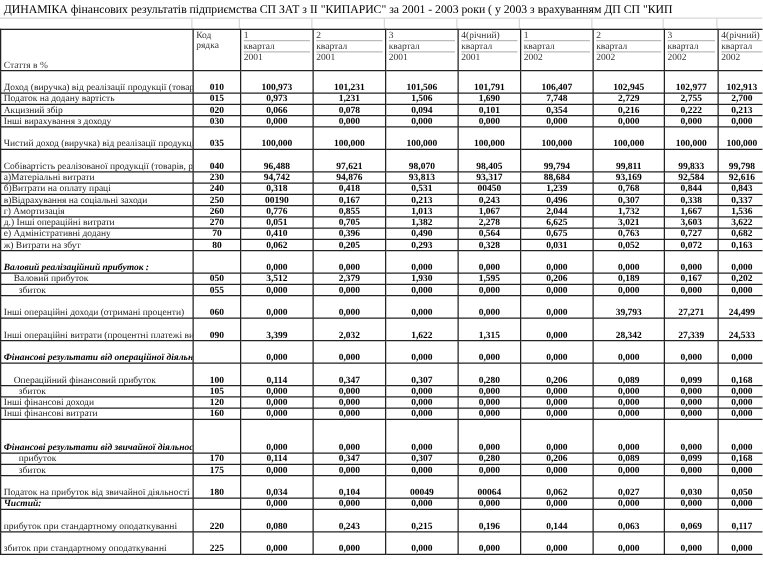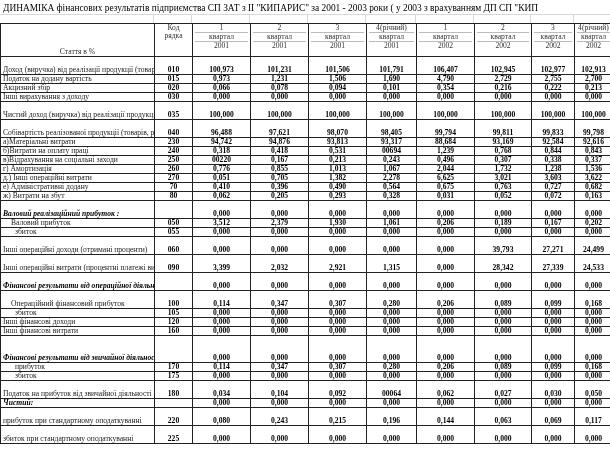--- a/index.html
+++ b/index.html
@@ -7,21 +7,21 @@
          font-family:"Liberation Serif","DejaVu Serif",serif; color:#000; }
   .title { position:absolute; left:0; top:2px; height:12px; width:900px;
            font-size:9.4px; line-height:12px; padding-left:3px; white-space:nowrap; }
   .gridrow { position:absolute; left:0; top:14px; width:610px; height:8px;
              border-top:1px solid #d8d8d8; border-bottom:1px solid #d8d8d8; }
   .gridrow span { position:absolute; top:0; height:8px; border-left:1px solid #d8d8d8; }
   table.main { position:absolute; left:0; top:23px; border-collapse:collapse;
                table-layout:fixed; width:612px; }
   table.main td, table.main th { border:1px solid #222; padding:0 2px; font-size:7.6px;
                line-height:8px; overflow:hidden; white-space:nowrap; vertical-align:bottom; }
-  table.main th { font-weight:normal; text-align:center; color:#333; }
+  table.main th { font-weight:normal; text-align:left; color:#333; }
   th.h-label { text-align:center; }
   td.lbl { text-align:left; color:#222; white-space:normal; }
   td.lbl.indent { padding-left:10px; }
   td.lbl.indent2 { padding-left:14px; }
   td.lbl.bold { font-weight:bold; font-style:italic; color:#000; }
   td.code { text-align:center; font-weight:bold; }
   td.val { text-align:center; font-weight:bold; }
   .hdr-line { display:block; height:8px; line-height:8px; }
   .hdr-line.top { border-bottom:1px solid #bbb; }
 </style>
@@ -116,21 +116,21 @@
         <td class="val">102,977</td>
         <td class="val">102,913</td>
       </tr>
       <tr>
         <td class="lbl" style="height: 8px;">Податок на додану вартість</td>
         <td class="code">015</td>
         <td class="val">0,973</td>
         <td class="val">1,231</td>
         <td class="val">1,506</td>
         <td class="val">1,690</td>
-        <td class="val">4,790</td>
+        <td class="val">7,748</td>
         <td class="val">2,729</td>
         <td class="val">2,755</td>
         <td class="val">2,700</td>
       </tr>
       <tr>
         <td class="lbl" style="height: 8px;">Акцизний збір</td>
         <td class="code">020</td>
         <td class="val">0,066</td>
         <td class="val">0,078</td>
         <td class="val">0,094</td>
@@ -187,48 +187,48 @@
         <td class="val">93,169</td>
         <td class="val">92,584</td>
         <td class="val">92,616</td>
       </tr>
       <tr>
         <td class="lbl" style="height: 8px;">б)Витрати на оплату праці</td>
         <td class="code">240</td>
         <td class="val">0,318</td>
         <td class="val">0,418</td>
         <td class="val">0,531</td>
-        <td class="val">00694</td>
+        <td class="val">00450</td>
         <td class="val">1,239</td>
         <td class="val">0,768</td>
         <td class="val">0,844</td>
         <td class="val">0,843</td>
       </tr>
       <tr>
         <td class="lbl" style="height: 8px;">в)Відрахування на соціальні заходи</td>
         <td class="code">250</td>
-        <td class="val">00220</td>
+        <td class="val">00190</td>
         <td class="val">0,167</td>
         <td class="val">0,213</td>
         <td class="val">0,243</td>
         <td class="val">0,496</td>
         <td class="val">0,307</td>
         <td class="val">0,338</td>
         <td class="val">0,337</td>
       </tr>
       <tr>
         <td class="lbl" style="height: 8px;">г) Амортизація</td>
         <td class="code">260</td>
         <td class="val">0,776</td>
         <td class="val">0,855</td>
         <td class="val">1,013</td>
         <td class="val">1,067</td>
         <td class="val">2,044</td>
         <td class="val">1,732</td>
-        <td class="val">1,238</td>
+        <td class="val">1,667</td>
         <td class="val">1,536</td>
       </tr>
       <tr>
         <td class="lbl" style="height: 8px;">д.) Інші операційні витрати</td>
         <td class="code">270</td>
         <td class="val">0,051</td>
         <td class="val">0,705</td>
         <td class="val">1,382</td>
         <td class="val">2,278</td>
         <td class="val">6,625</td>
@@ -271,21 +271,21 @@
         <td class="val">0,000</td>
         <td class="val">0,000</td>
         <td class="val">0,000</td>
       </tr>
       <tr>
         <td class="lbl indent" style="height: 8px;">Валовий прибуток</td>
         <td class="code">050</td>
         <td class="val">3,512</td>
         <td class="val">2,379</td>
         <td class="val">1,930</td>
-        <td class="val">1,061</td>
+        <td class="val">1,595</td>
         <td class="val">0,206</td>
         <td class="val">0,189</td>
         <td class="val">0,167</td>
         <td class="val">0,202</td>
       </tr>
       <tr>
         <td class="lbl indent2" style="height: 8px;">збиток</td>
         <td class="code">055</td>
         <td class="val">0,000</td>
         <td class="val">0,000</td>
@@ -306,21 +306,21 @@
         <td class="val">0,000</td>
         <td class="val">39,793</td>
         <td class="val">27,271</td>
         <td class="val">24,499</td>
       </tr>
       <tr>
         <td class="lbl" style="height: 17px;">Інші операційні витрати (процентні платежі виплачені)</td>
         <td class="code">090</td>
         <td class="val">3,399</td>
         <td class="val">2,032</td>
-        <td class="val">2,921</td>
+        <td class="val">1,622</td>
         <td class="val">1,315</td>
         <td class="val">0,000</td>
         <td class="val">28,342</td>
         <td class="val">27,339</td>
         <td class="val">24,533</td>
       </tr>
       <tr>
         <td class="lbl bold" style="height: 17px;">Фінансові результати від операційної діяльності:</td>
         <td class="code"></td>
         <td class="val">0,000</td>
@@ -414,21 +414,21 @@
         <td class="val">0,000</td>
         <td class="val">0,000</td>
         <td class="val">0,000</td>
         <td class="val">0,000</td>
       </tr>
       <tr>
         <td class="lbl" style="height: 17px;">Податок на прибуток від звичайної діяльності</td>
         <td class="code">180</td>
         <td class="val">0,034</td>
         <td class="val">0,104</td>
-        <td class="val">0,092</td>
+        <td class="val">00049</td>
         <td class="val">00064</td>
         <td class="val">0,062</td>
         <td class="val">0,027</td>
         <td class="val">0,030</td>
         <td class="val">0,050</td>
       </tr>
       <tr>
         <td class="lbl bold" style="height: 8px;">Чистий:</td>
         <td class="code"></td>
         <td class="val">0,000</td>

